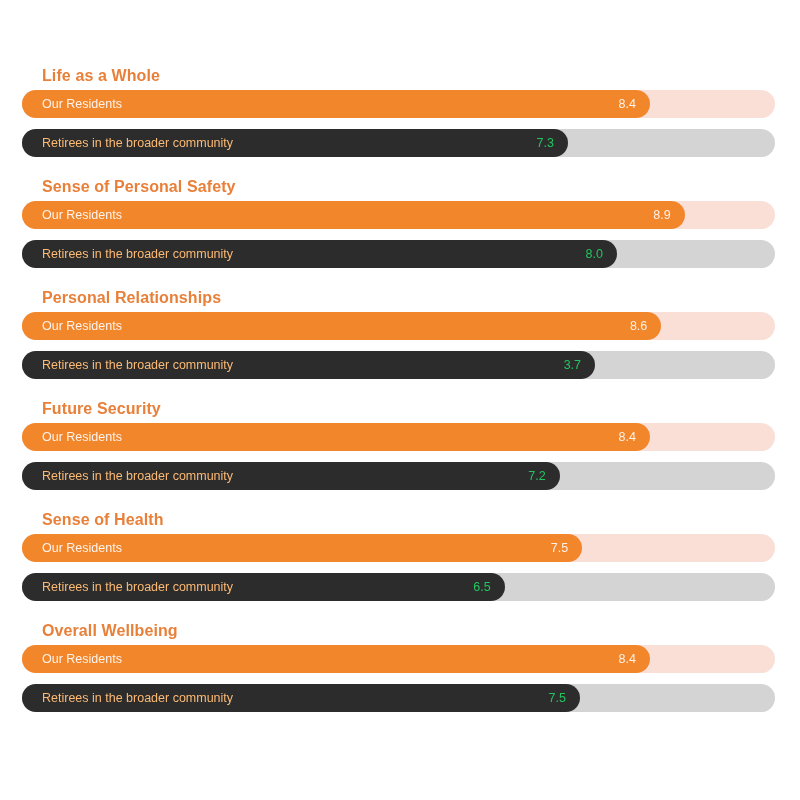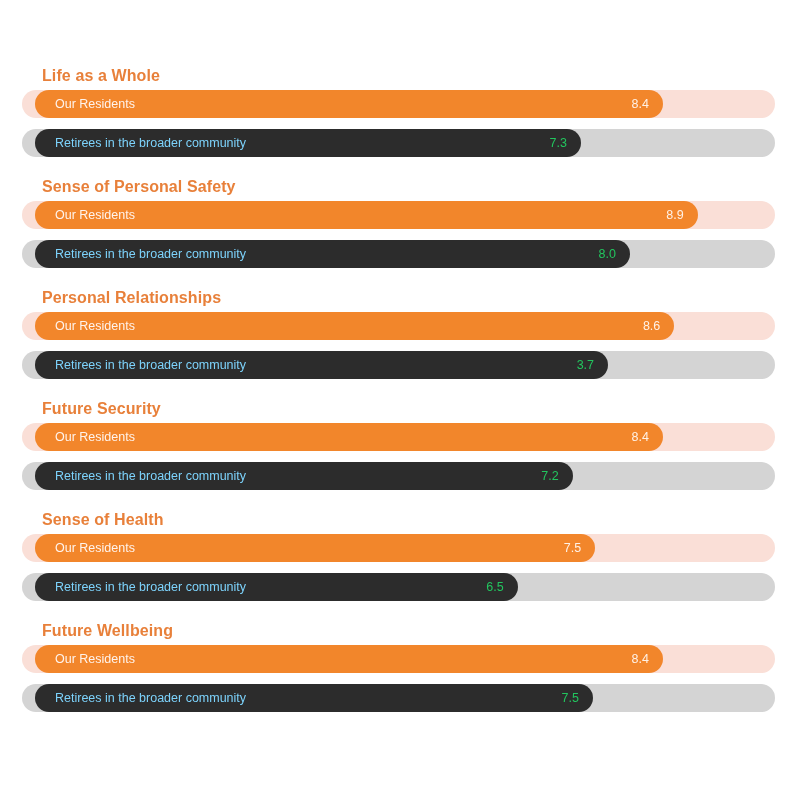--- a/index.html
+++ b/index.html
@@ -36,34 +36,34 @@
   .track {
     position: absolute;
     left: 0; top: 0;
     width: 753px; height: 28px;
     border-radius: 14px;
   }
   .track.orange { background: #FADFD7; }
   .track.dark   { background: #D4D4D4; }
   .fill {
     position: absolute;
-    left: 13px; top: 0;
+    left: 0; top: 0;
     height: 28px;
     border-radius: 14px;
     display: flex;
     align-items: center;
     justify-content: space-between;
     padding: 0 14px 0 20px;
     overflow: hidden;
   }
   .fill.orange { background: #F2862B; }
   .fill.dark   { background: #2C2C2C; }
   .series-label {
     font-size: 12.5px;
-    color: #7dd3fc;
+    color: #fdba74;
     white-space: nowrap;
     line-height: 1;
   }
   .fill.orange .series-label { color: #FFF3EC; }
   .value-label {
     font-size: 12.5px;
     color: #22c55e;
     white-space: nowrap;
     line-height: 1;
     margin-left: 10px;
@@ -153,21 +153,21 @@
       </div>
       <div class="bar-row" style="position: absolute; top: 61px;">
         <div class="track dark"></div>
         <div class="fill dark" style="width: 64.1%;">
           <span class="series-label">Retirees in the broader community</span>
           <span class="value-label">6.5</span>
         </div>
       </div>
     </div>
     <div class="group" style="position: absolute; left: 0px; top: 623px; width: 800px;">
-      <div class="group-title">Future Wellbeing</div>
+      <div class="group-title">Overall Wellbeing</div>
       <div class="bar-row" style="position: absolute; top: 22px;">
         <div class="track orange"></div>
         <div class="fill orange" style="width: 83.4%;">
           <span class="series-label">Our Residents</span>
           <span class="value-label">8.4</span>
         </div>
       </div>
       <div class="bar-row" style="position: absolute; top: 61px;">
         <div class="track dark"></div>
         <div class="fill dark" style="width: 74.1%;">

